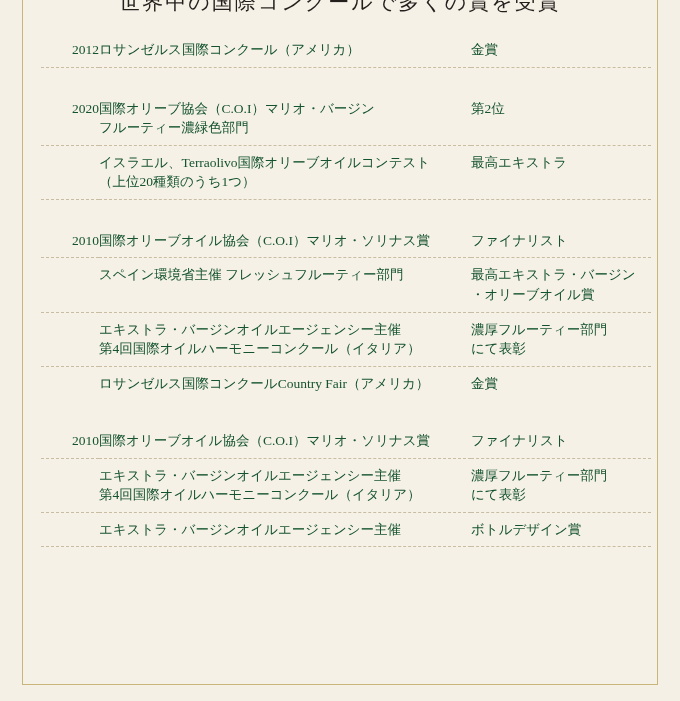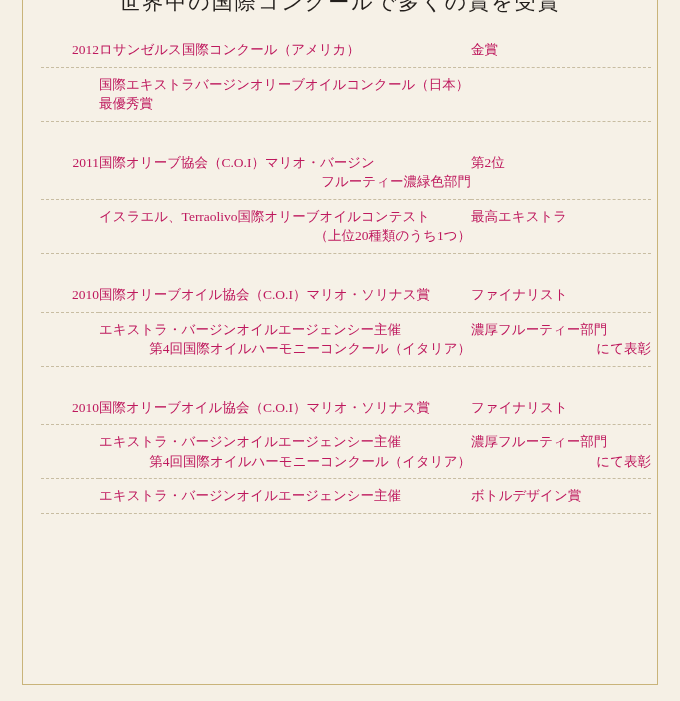--- a/index.html
+++ b/index.html
@@ -57,21 +57,21 @@
     margin: 14px 18px 0 18px;
     border-collapse: collapse;
     width: calc(100% - 36px);
     table-layout: fixed;
   }
   #awards td {
     vertical-align: top;
     padding: 7px 0 7px 0;
     font-size: 13.5px;
     line-height: 1.45;
-    color: #be185d;
+    color: #14532d;
   }
   td.year {
     width: 58px;
     text-align: right;
     padding-right: 14px;
     font-size: 13.5px;
     color: #3a3a3a;
     white-space: nowrap;
   }
   td.name {
@@ -89,70 +89,74 @@
   }
   tr.spacer td {
     height: 10px;
     padding: 0;
     border: none;
     font-size: 0;
     line-height: 0;
   }
   .line2 {
     display: block;
-    text-align: right;
   }
   .jp {
     font-family: Liberation Serif, serif;
   }
 </style>
 </head>
 <body>
 
 <div id="page">
   <div id="frame">
     <div id="inner">
       <div id="title">世界中の国際コンクールで多くの賞を受賞</div>
       <table id="awards">
         <tbody>
             <tr class="row">
               <td class="year">2012</td>
               <td class="name jp"><span>ロサンゼルス国際コンクール（アメリカ）</span></td>
               <td class="prize jp"><span>金賞</span></td>
             </tr>
-            <tr class="row">
-              <td class="year"></td>
-              <td class="name jp"><span>国際エキストラバージンオリーブオイルコンクール（日本）最優秀賞</span></td>
-              <td class="prize jp"><span></span></td>
-            </tr>
             <tr class="spacer">
               <td colspan="3"></td>
             </tr>
             <tr class="row">
-              <td class="year">2011</td>
+              <td class="year">2020</td>
               <td class="name jp"><span>国際オリーブ協会（C.O.I）マリオ・バージン</span><span class="line2">フルーティー濃緑色部門</span></td>
               <td class="prize jp"><span>第2位</span></td>
             </tr>
             <tr class="row">
               <td class="year"></td>
               <td class="name jp"><span>イスラエル、Terraolivo国際オリーブオイルコンテスト</span><span class="line2">（上位20種類のうち1つ）</span></td>
               <td class="prize jp"><span>最高エキストラ</span></td>
             </tr>
             <tr class="spacer">
               <td colspan="3"></td>
             </tr>
             <tr class="row">
               <td class="year">2010</td>
               <td class="name jp"><span>国際オリーブオイル協会（C.O.I）マリオ・ソリナス賞</span></td>
               <td class="prize jp"><span>ファイナリスト</span></td>
             </tr>
             <tr class="row">
               <td class="year"></td>
+              <td class="name jp"><span>スペイン環境省主催 フレッシュフルーティー部門</span></td>
+              <td class="prize jp"><span>最高エキストラ・バージン</span><span class="line2">・オリーブオイル賞</span></td>
+            </tr>
+            <tr class="row">
+              <td class="year"></td>
               <td class="name jp"><span>エキストラ・バージンオイルエージェンシー主催</span><span class="line2">第4回国際オイルハーモニーコンクール（イタリア）</span></td>
               <td class="prize jp"><span>濃厚フルーティー部門</span><span class="line2">にて表彰</span></td>
+            </tr>
+            <tr class="row group-end">
+              <td class="year"></td>
+              <td class="name jp"><span>ロサンゼルス国際コンクールCountry Fair（アメリカ）</span></td>
+              <td class="prize jp"><span>金賞</span></td>
             </tr>
             <tr class="spacer">
               <td colspan="3"></td>
             </tr>
             <tr class="row">
               <td class="year">2010</td>
               <td class="name jp"><span>国際オリーブオイル協会（C.O.I）マリオ・ソリナス賞</span></td>
               <td class="prize jp"><span>ファイナリスト</span></td>
             </tr>
             <tr class="row">

